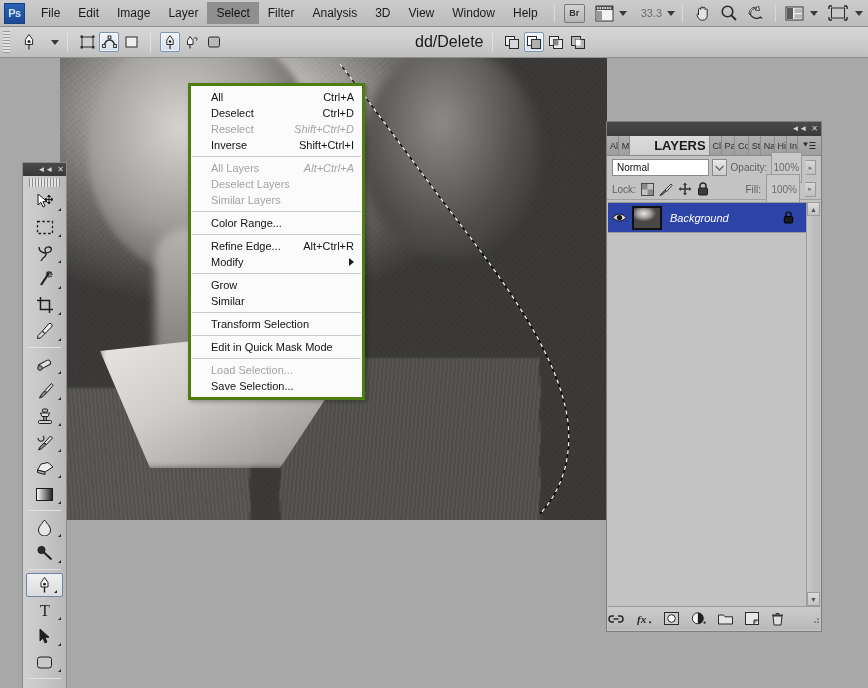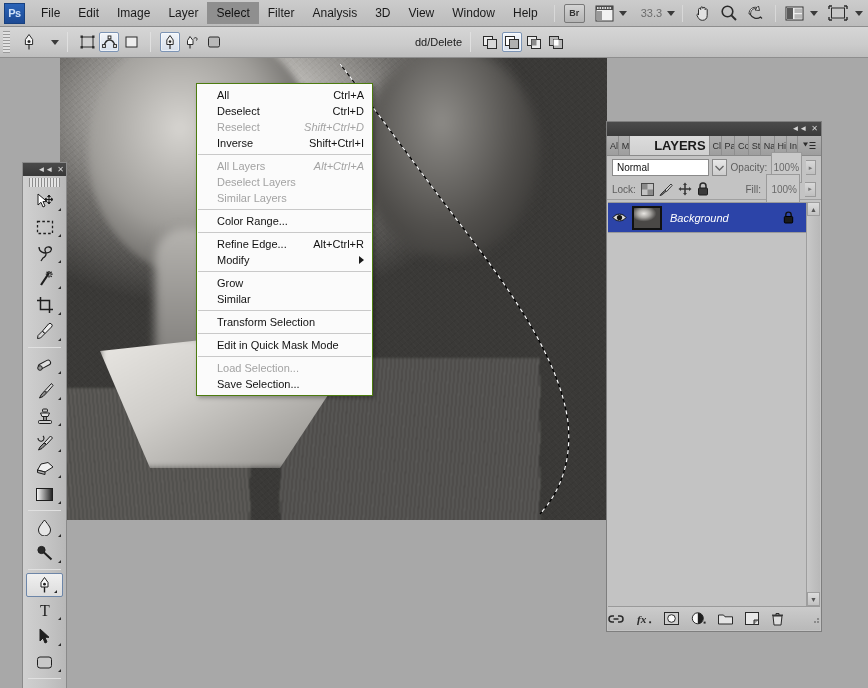--- a/index.html
+++ b/index.html
@@ -66,21 +66,21 @@
   .ob-btn {
     width: 20px; height: 20px; margin: 0 1px;
     display:flex; align-items:center; justify-content:center;
     border: 1px solid transparent; border-radius: 2px; cursor: default;
   }
   .ob-btn.sel {
     border: 1px solid #7c94b5;
     background: linear-gradient(to bottom,#f2f5fa,#d7dfeb);
     box-shadow: inset 0 0 0 1px #ffffff80;
   }
-  #ob-label { font-size: 11px; color: #1a1a1a; }
+  #ob-label { font-size: 16px; color: #1a1a1a; }
 
   
   #doc-area {
     position: absolute; left: 0; top: 58px; width: 868px; height: 630px;
     background: #a8a8a8;
   }
   #canvas-img {
     position: absolute; left: 60px; top: 0px; width: 547px; height: 462px;
     background:
       radial-gradient(ellipse 55% 42% at 30% 12%, #e6e4e0 0%, #bfbdb9 28%, #6f6d6a 62%, #3a3937 100%),
@@ -167,22 +167,22 @@
     width: 37px; height: 24px; margin: 0 auto;
   }
   .tool .corner {
     position:absolute; right: 5px; bottom: 3px; width:0; height:0;
     border-left: 3px solid transparent; border-bottom: 3px solid #2a2a2a;
   }
   .tb-sep { height:1px; background:#999; margin: 3px 5px; border-bottom:1px solid #e0e0e0; }
 
   
   #select-menu {
-    position: absolute; left: 196px; top: 25px; width: 177px;
-    background: #fbfbfb; border: 1px solid #4d7c0f;
+    position: absolute; left: 188px; top: 25px; width: 177px;
+    background: #fbfbfb; border: 3px solid #4d7c0f;
     box-shadow: 2px 2px 4px rgba(0,0,0,.28);
     padding: 3px 0; z-index: 50;
   }
   .mi {
     display: flex; align-items: center; height: 16px;
     padding: 0 8px 0 20px; font-size: 11px; color: #121212; cursor: default;
     position: relative;
   }
   .mi.disabled { color: #a3a3a3; }
   .mi .lbl { flex: 1; white-space: nowrap; }

